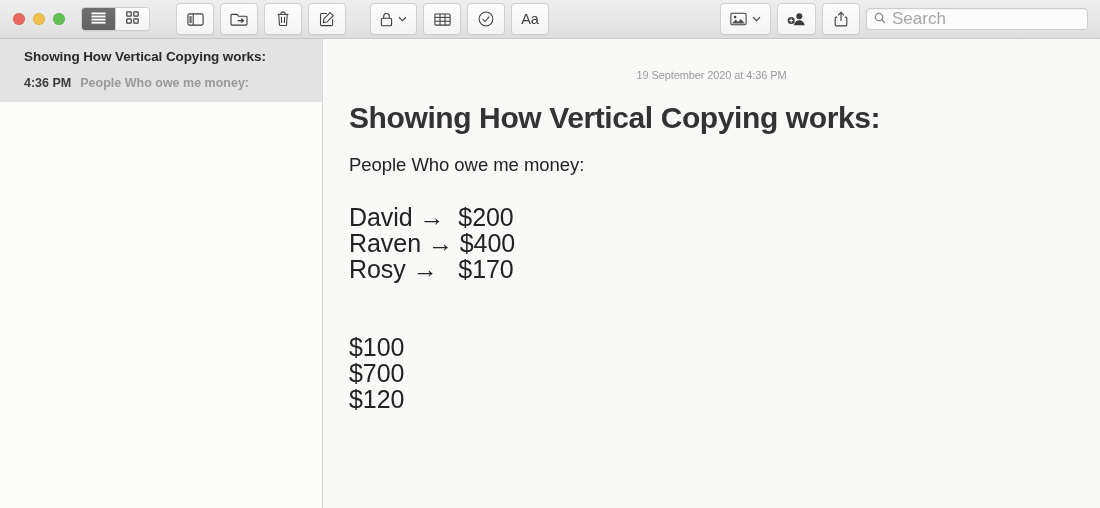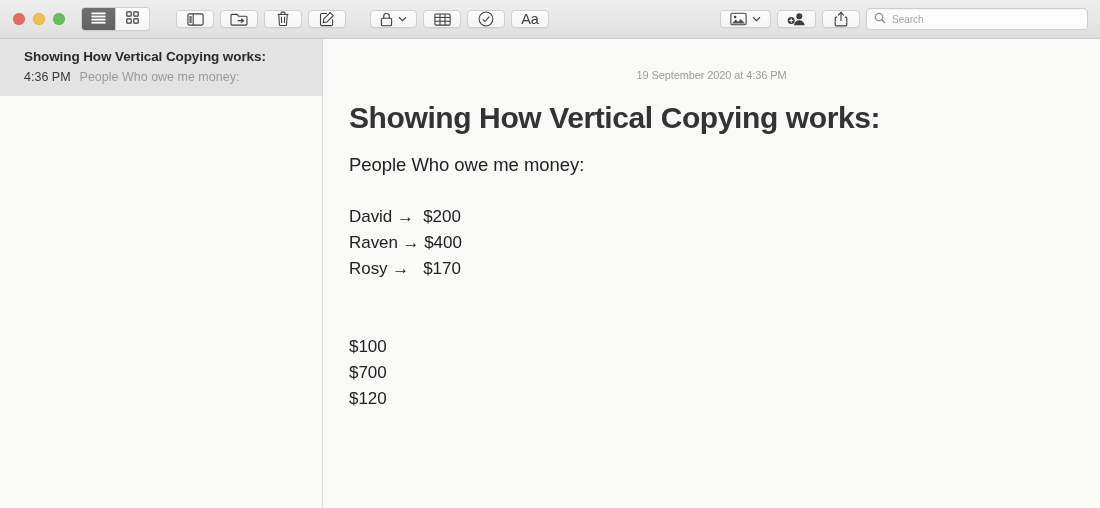--- a/index.html
+++ b/index.html
@@ -50,21 +50,21 @@
     box-shadow: inset 0 0 0 0.5px rgba(0,0,0,0.12);
   }
   .light.red    { background: #e8695e; }
   .light.yellow { background: #f0bf4c; }
   .light.green  { background: #62c055; }
   .spacer-sm { width: 18px; }
   .spacer-md { width: 26px; }
   .flex-grow { flex: 1 1 auto; }
 
   .tbtn {
-    height: 18px;
+    height: 32px;
     min-width: 38px;
     padding: 0 9px;
     border-radius: 4px;
     background: linear-gradient(to bottom, #fdfdfd, #f4f4f4);
     border: 1px solid #cfcfcf;
     box-shadow: 0 0.5px 0.5px rgba(0,0,0,0.07);
     display: flex;
     align-items: center;
     justify-content: center;
     box-sizing: border-box;
@@ -116,21 +116,21 @@
     padding: 0 7px;
     box-sizing: border-box;
     margin-right: 2px;
   }
   .search-icon { color: #8c8c8c; margin-right: 6px; display: block; }
   .search input {
     border: 0;
     outline: 0;
     background: transparent;
     font-family: "Liberation Sans", sans-serif;
-    font-size: 10px;
+    font-size: 17px;
     color: #3a3a3a;
     width: 100%;
     padding: 0;
   }
   .search input::placeholder { color: #a6a6a6; }
 
   
   .body {
     flex: 1 1 auto;
     display: flex;
@@ -155,25 +155,26 @@
   .note-title {
     font-size: 13.5px;
     font-weight: bold;
     color: #2a2a2a;
     letter-spacing: -0.1px;
     line-height: 18px;
     white-space: nowrap;
     overflow: hidden;
   }
   .note-meta {
-    margin-top: 3px;
+    margin-top: 9px;
     font-size: 12.5px;
     line-height: 17px;
     white-space: nowrap;
     overflow: hidden;
+    font-weight: bold;
   }
   .note-time { color: #3a3a3a; }
   .note-preview { color: #9a9a9a; margin-left: 9px; }
 
   
   .editor {
     flex: 1 1 auto;
     position: relative;
     background-color: #fbfbfa;
     background-image:
@@ -203,21 +204,21 @@
   }
   .para {
     font-size: 18.5px;
     line-height: 26px;
     color: #222222;
     letter-spacing: -0.05px;
     margin: 0;
   }
   .blank { height: 26px; }
   .list-line {
-    font-size: 17px;
+    font-size: 25px;
     line-height: 26px;
     color: #222222;
     letter-spacing: -0.05px;
     white-space: pre;
     margin: 0;
   }
 </style>
 </head>
 <body>
 

